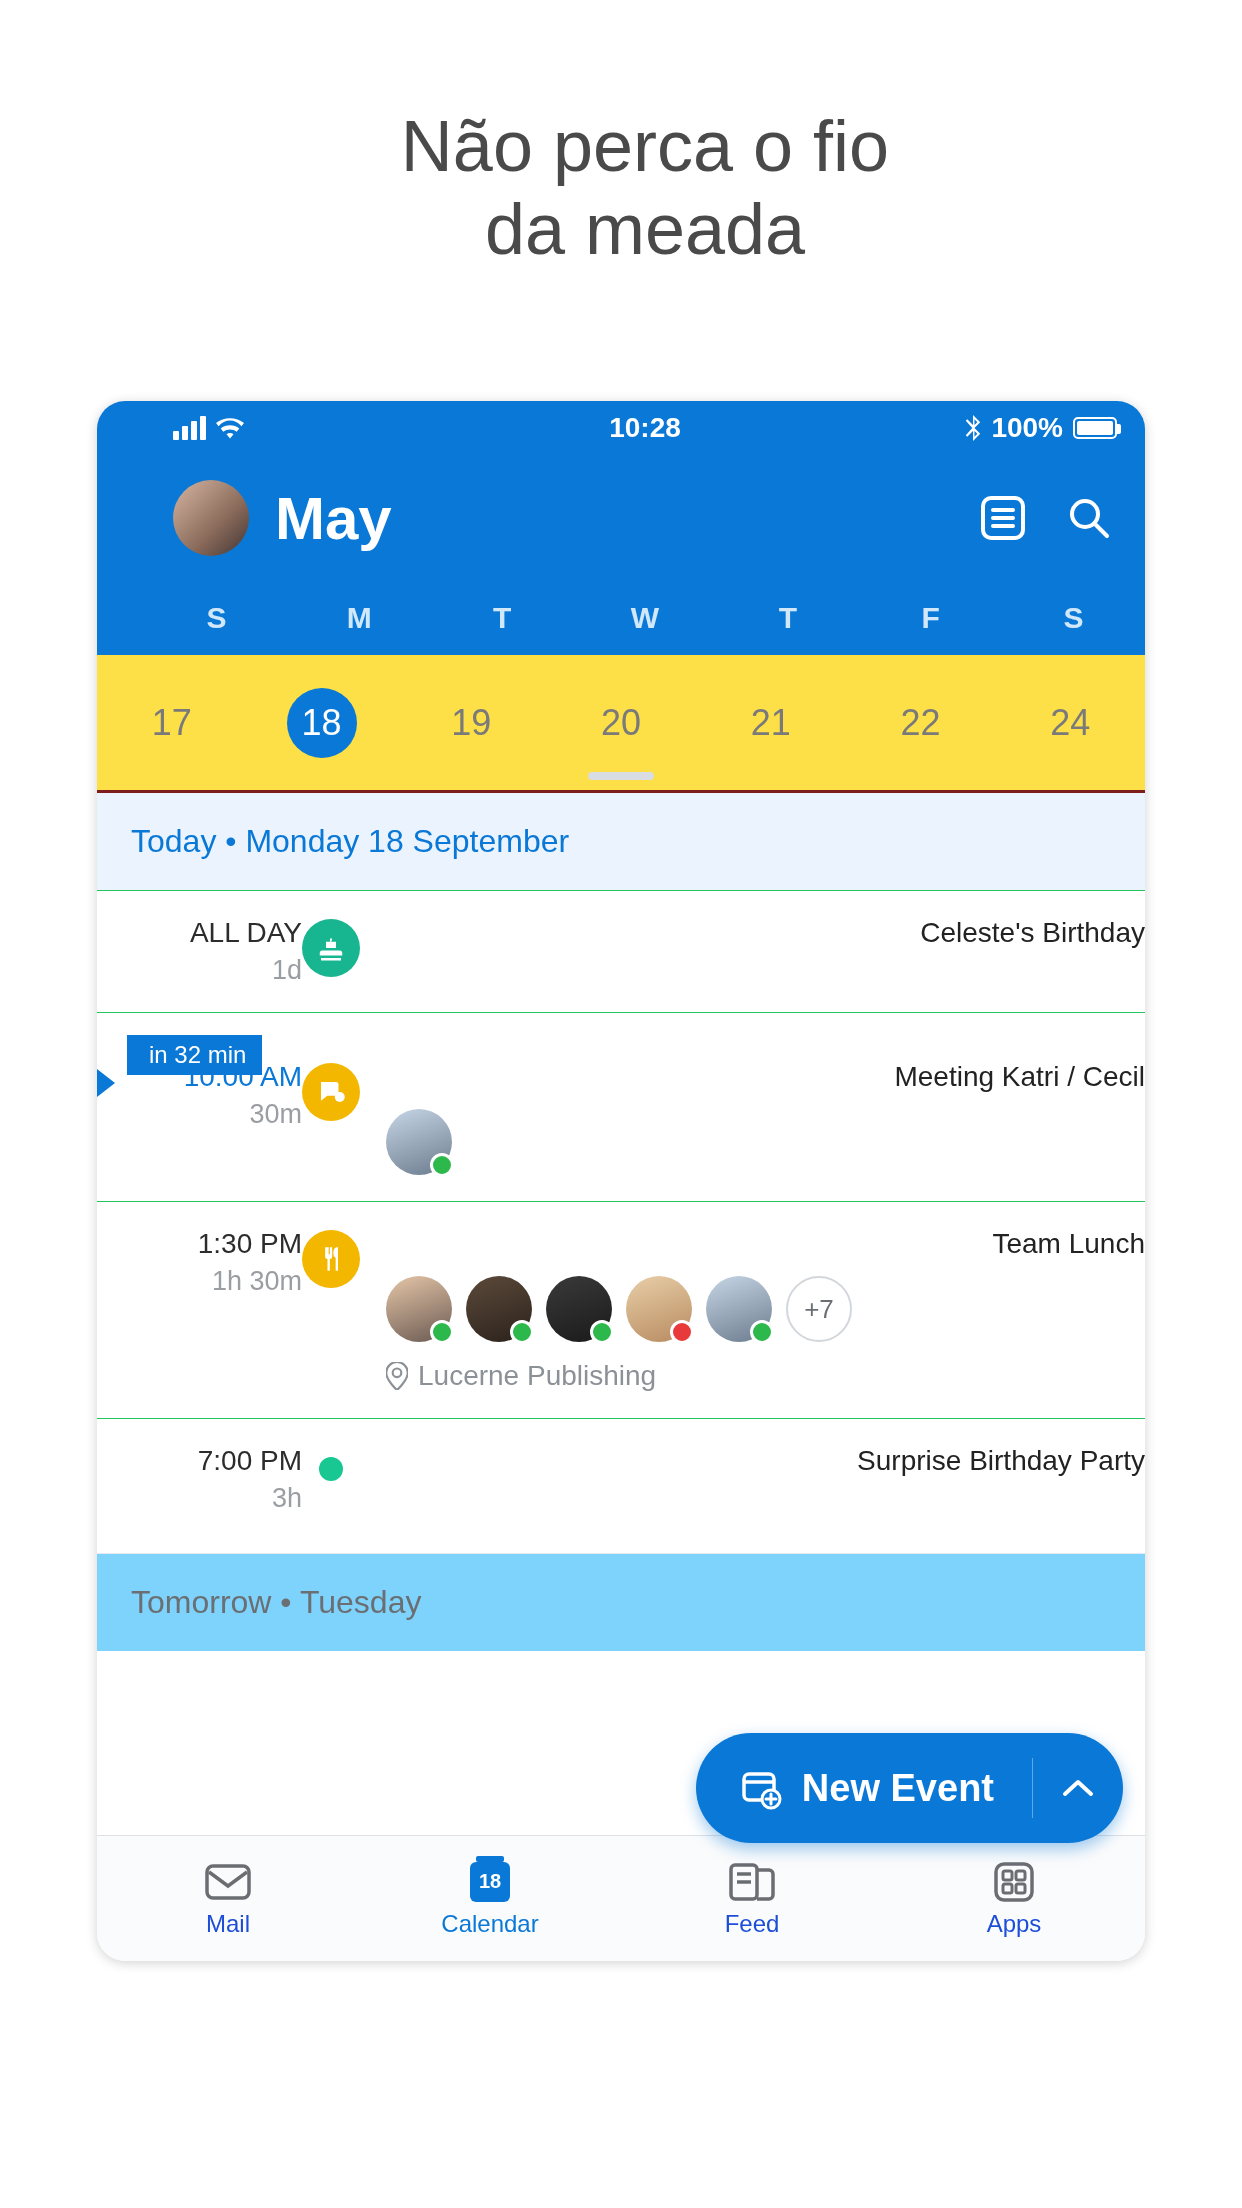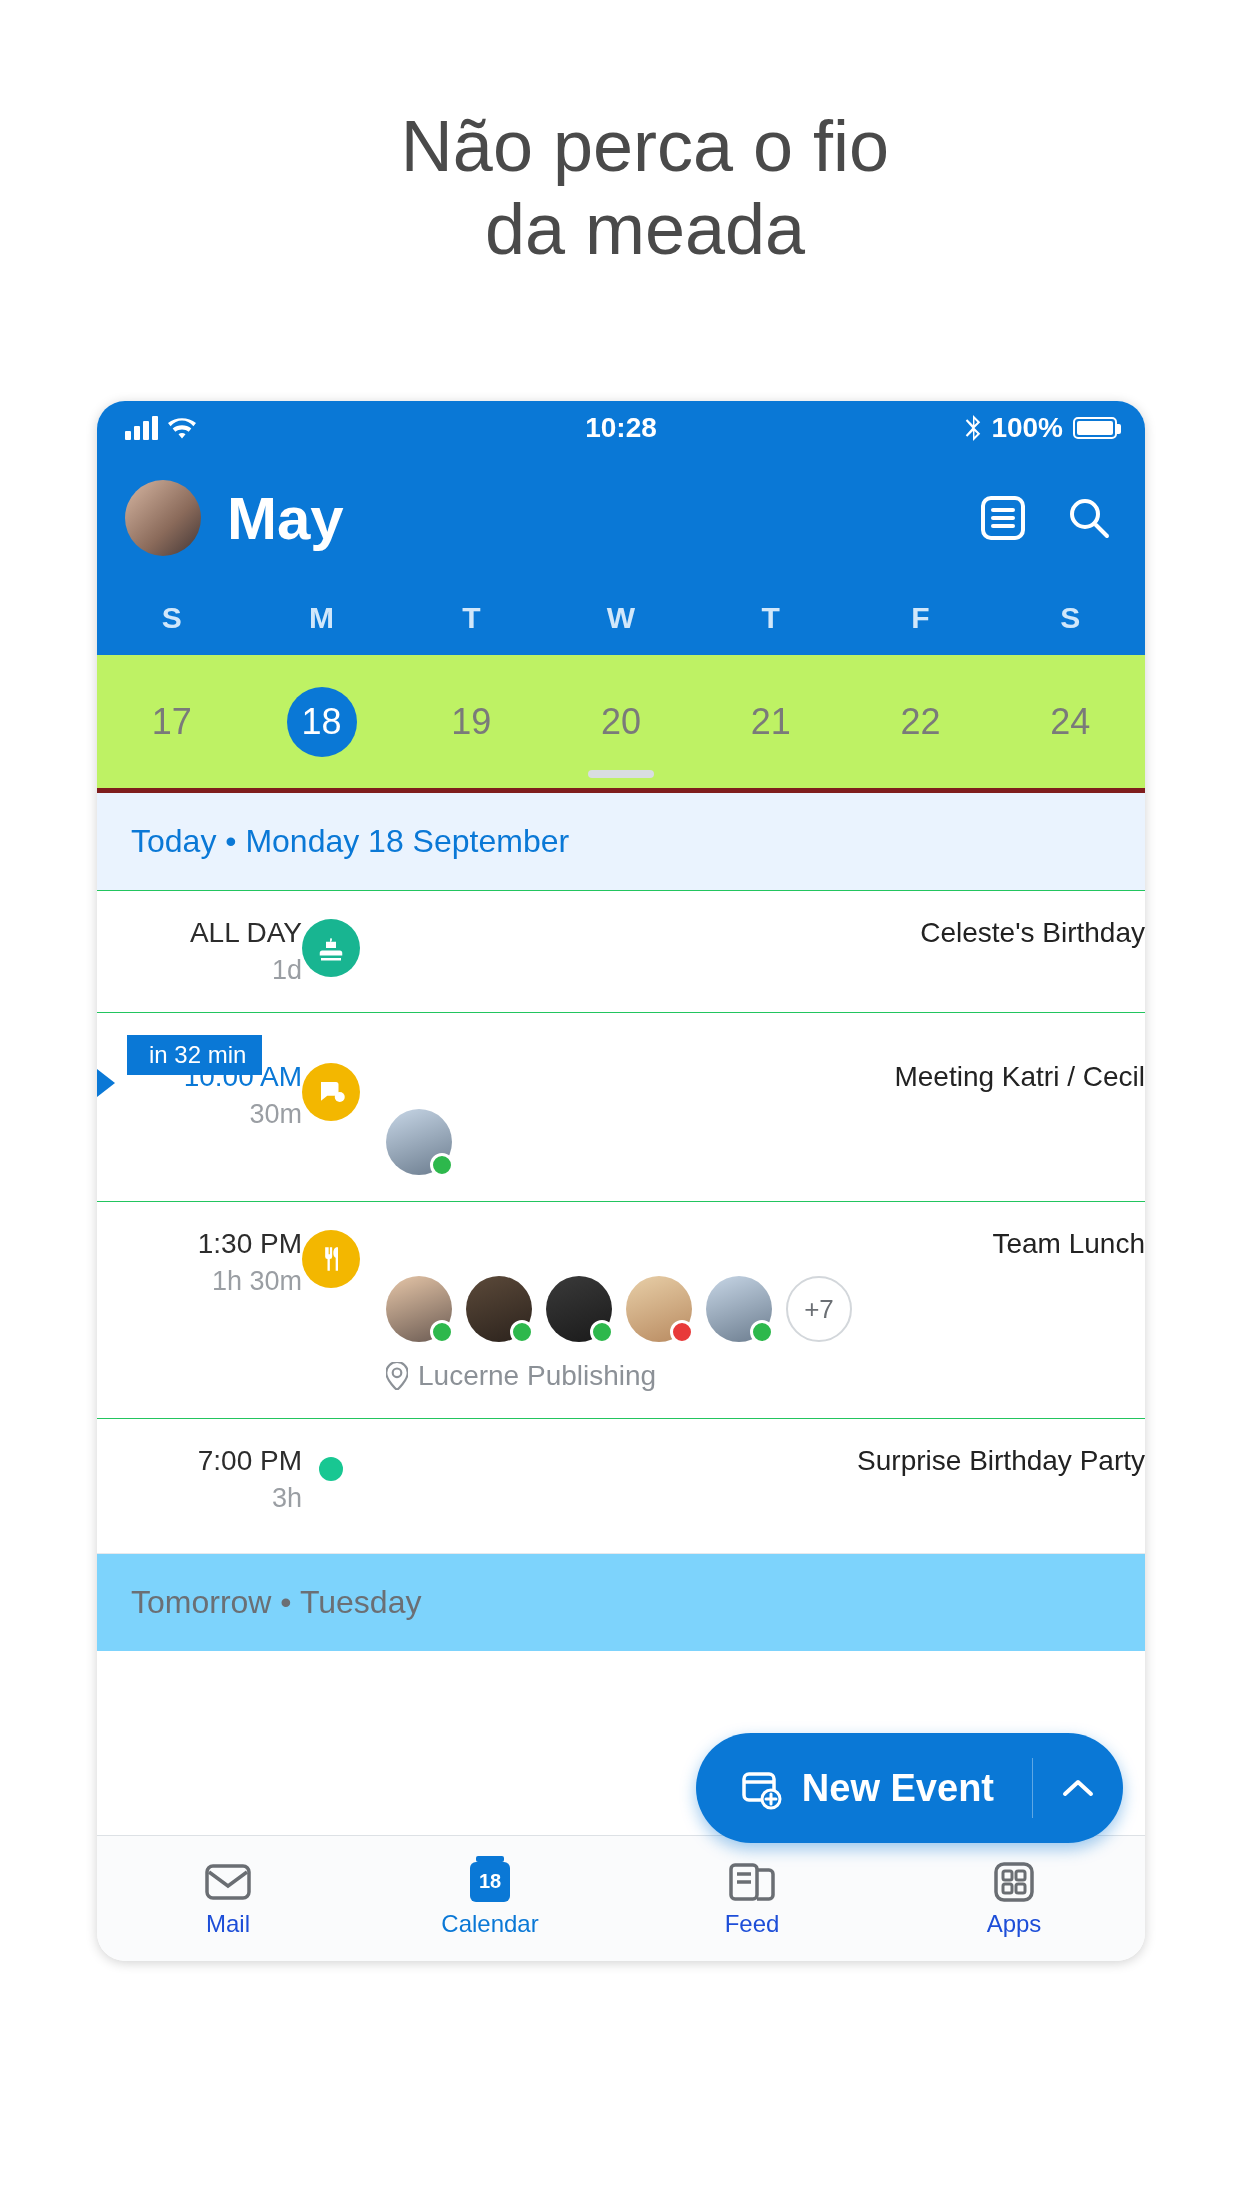--- a/index.html
+++ b/index.html
@@ -27,20 +27,21 @@
     box-shadow: 0 2px 12px rgba(0,0,0,0.18);
     background: #fff;
     display: flex;
     flex-direction: column;
   }
 
   
   .header-blue {
     background: #0a78d6;
     color: #fff;
+    padding-left: 48px;
   }
   .status-bar {
     height: 54px;
     display: flex;
     align-items: center;
     font-size: 28px;
     font-weight: 600;
     padding: 0 28px;
   }
   .status-left, .status-right { flex: 1; display: flex; align-items: center; gap: 10px; }
@@ -70,25 +71,25 @@
 
   .weekdays {
     display: flex; padding: 34px 0 20px 0;
   }
   .weekdays > div {
     flex: 1; text-align: center; font-size: 30px; font-weight: 600; color: #d1e7fa;
   }
 
   
   .date-strip {
-    background: #bef264;
+    background: #fde047;
     height: 138px;
     display: flex;
     position: relative;
-    border-bottom: 5px solid #7f1d1d;
+    border-bottom: 3px solid #7f1d1d;
     align-items: center;
   }
   .date-cell {
     flex: 1; display:flex; align-items:center; justify-content:center;
     font-size: 36px; color: #7a7a7a;
   }
   .date-cell.selected > span {
     width: 70px; height: 70px; border-radius: 50%;
     background: #0a78d6; color:#fff; display:flex; align-items:center; justify-content:center;
   }

